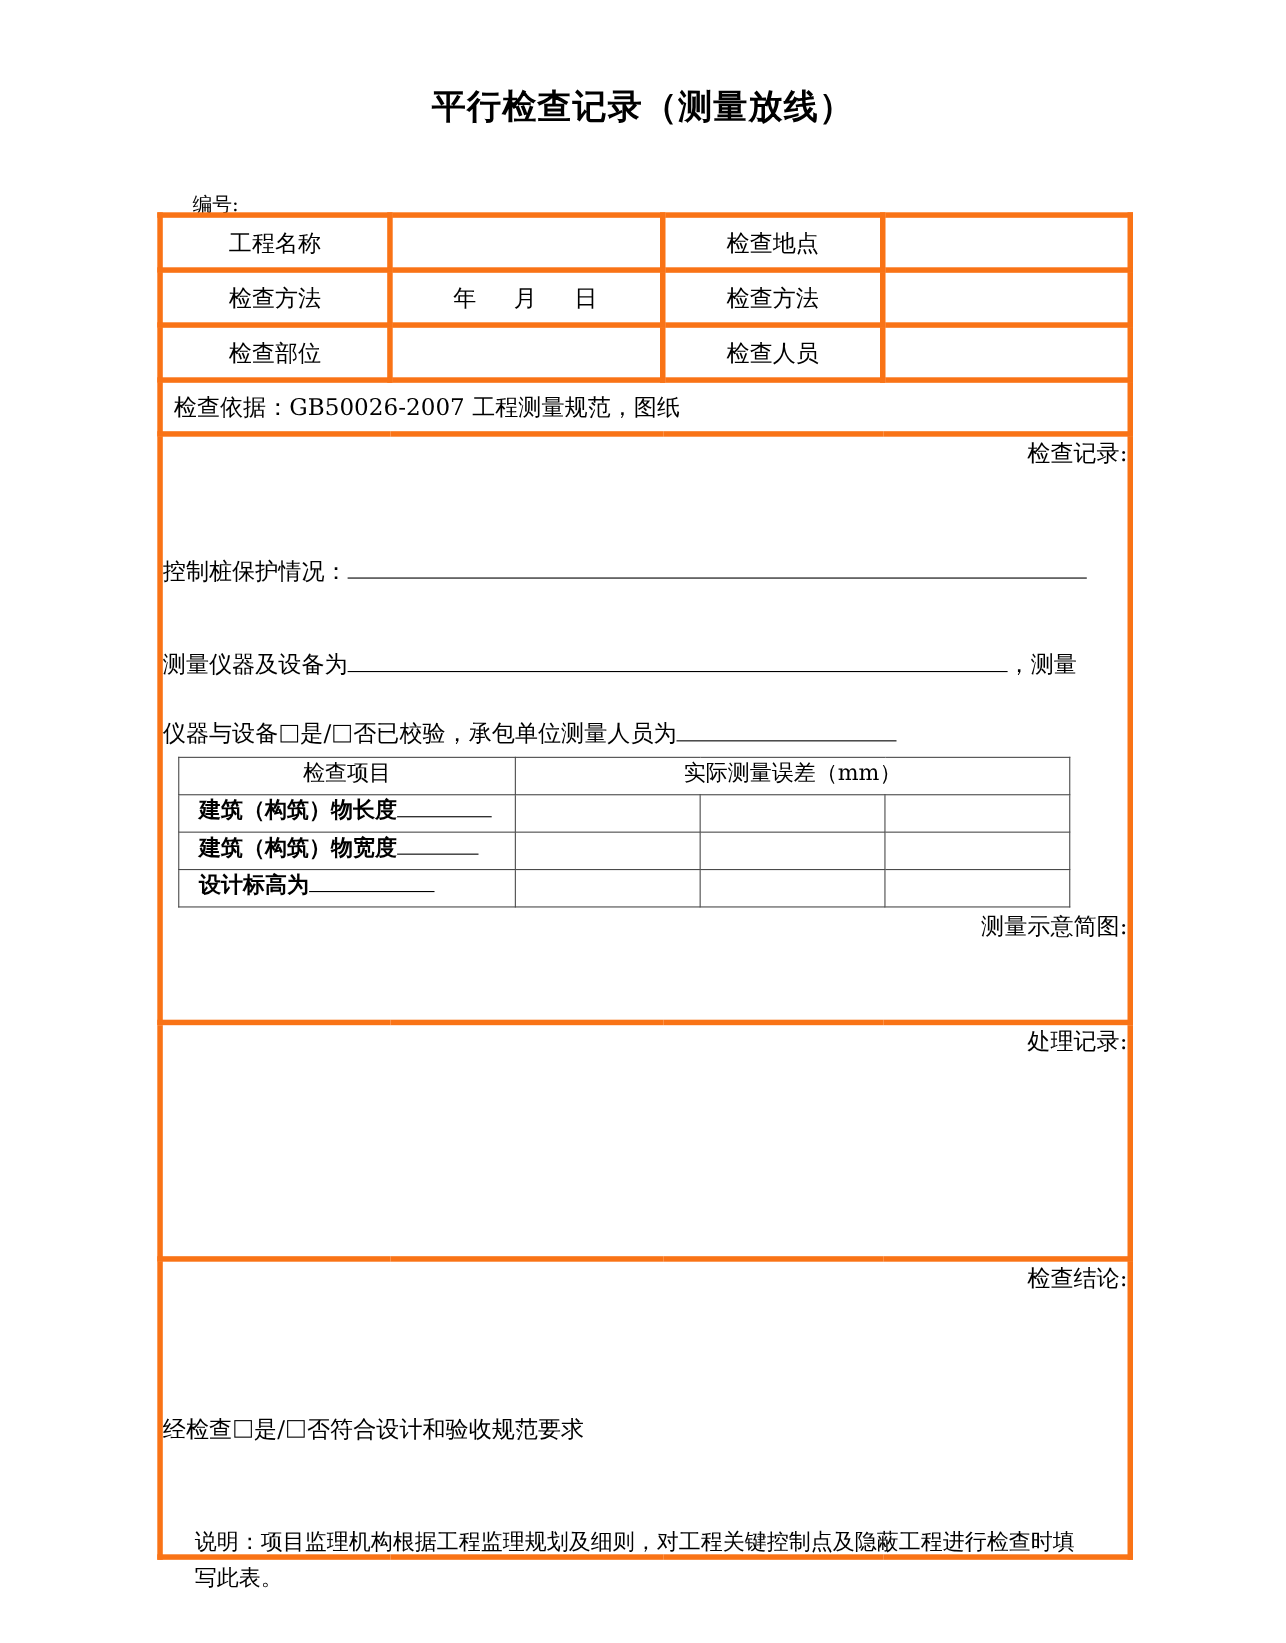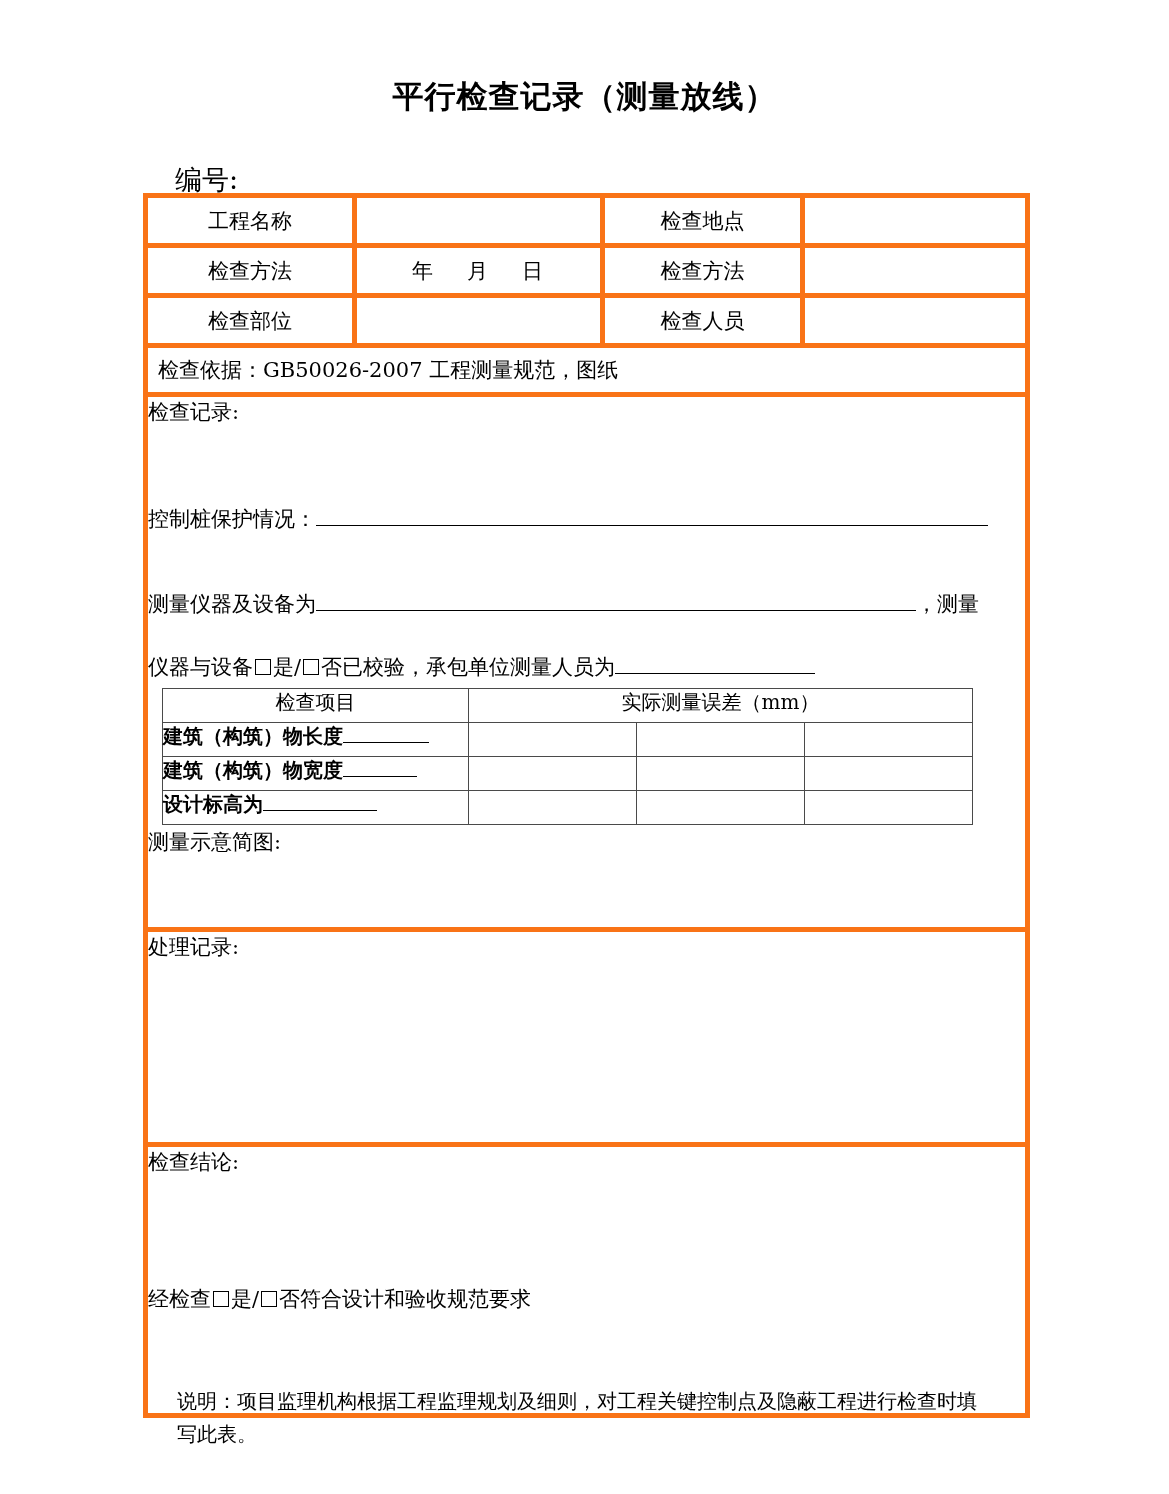--- a/index.html
+++ b/index.html
@@ -33,22 +33,22 @@
     font-family: "DejaVu Sans", "Liberation Sans", sans-serif;
     font-weight: bold;
     font-size: 31px;
     letter-spacing: 1px;
   }
 
   
   .serial-line {
     position: absolute;
     left: 175px;
-    top: 162px;
-    font-size: 27px;
+    top: 174px;
+    font-size: 18px;
   }
 
   
   .main-table {
     position: absolute;
     left: 143px;
     top: 193px;
     width: 882px;
     border-collapse: collapse;
     table-layout: fixed;
@@ -91,20 +91,21 @@
     padding: 6px 8px 0 10px;
   }
   .handling-cell {
     height: 210px;
     padding: 6px 8px 0 10px;
   }
 
   .sec-title {
     font-size: 21px;
     line-height: 30px;
+    text-align: right;
   }
 
   .blank-gap-lg { height: 46px; }
   .blank-gap-sm { height: 22px; }
 
   .fill-line {
     display: inline-block;
     border-bottom: 1.5px solid #000;
     vertical-align: baseline;
   }
@@ -133,21 +134,21 @@
     border-collapse: collapse;
     table-layout: fixed;
     width: 810px;
     margin-left: 14px;
     margin-top: 4px;
   }
   .meas-table td {
     border: 1px solid #4a4a4a;
     height: 33px;
     font-size: 20px;
-    padding: 0 0;
+    padding: 0 18px;
   }
   .meas-head-item {
     text-align: center;
   }
   .meas-head-err {
     text-align: center;
   }
   .meas-item {
     text-align: left;
     padding-left: 10px;

